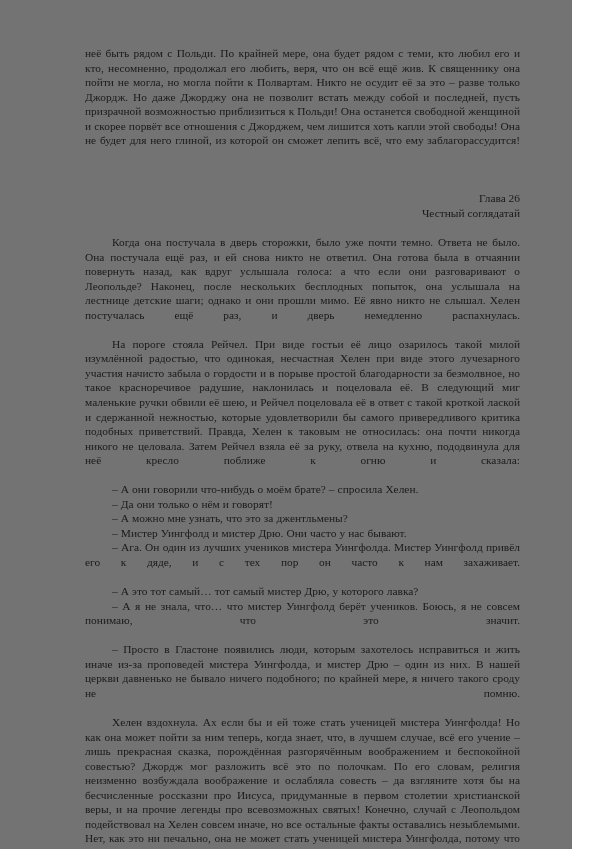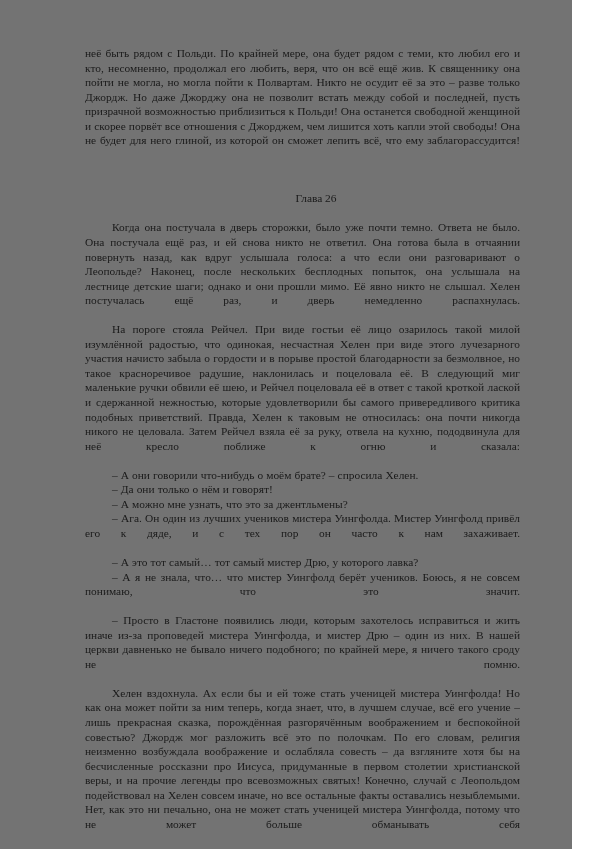--- a/index.html
+++ b/index.html
@@ -50,49 +50,51 @@
   }
   p.nostretch:after { content: none; display: none; }
 
   .chapter-block {
     margin-top: 29px;
     margin-bottom: 0;
   }
   .chapter-line {
     font-size: 11.4px;
     line-height: 14.55px;
-    text-align: center;
+    text-align: right;
     text-indent: 27px;
     margin: 0;
     white-space: nowrap;
   }
   .gap-before-body { height: 14.5px; }
 </style>
 </head>
 <body>
 
 <div class="page">
   <div class="text-column">
 
     <p class="noindent">неё быть рядом с Польди. По крайней мере, она будет рядом с теми, кто любил его и кто, несомненно, продолжал его любить, веря, что он всё ещё жив. К священнику она пойти не могла, но могла пойти к Полвартам. Никто не осудит её за это – разве только Джордж. Но даже Джорджу она не позволит встать между собой и последней, пусть призрачной возможностью приблизиться к Польди! Она останется свободной женщиной и скорее порвёт все отношения с Джорджем, чем лишится хоть капли этой свободы! Она не будет для него глиной, из которой он сможет лепить всё, что ему заблагорассудится!</p>
 
 
     <div class="chapter-block">
       <div class="chapter-line">Глава 26</div>
+      <div class="chapter-line">Честный соглядатай</div>
     </div>
 
     <div class="gap-before-body"></div>
 
     <p class="indent">Когда она постучала в дверь сторожки, было уже почти темно. Ответа не было. Она постучала ещё раз, и ей снова никто не ответил. Она готова была в отчаянии повернуть назад, как вдруг услышала голоса: а что если они разговаривают о Леопольде? Наконец, после нескольких бесплодных попыток, она услышала на лестнице детские шаги; однако и они прошли мимо. Её явно никто не слышал. Хелен постучалась ещё раз, и дверь немедленно распахнулась.</p>
 
     <p class="indent">На пороге стояла Рейчел. При виде гостьи её лицо озарилось такой милой изумлённой радостью, что одинокая, несчастная Хелен при виде этого лучезарного участия начисто забыла о гордости и в порыве простой благодарности за безмолвное, но такое красноречивое радушие, наклонилась и поцеловала её. В следующий миг маленькие ручки обвили её шею, и Рейчел поцеловала её в ответ с такой кроткой лаской и сдержанной нежностью, которые удовлетворили бы самого привередливого критика подобных приветствий. Правда, Хелен к таковым не относилась: она почти никогда никого не целовала. Затем Рейчел взяла её за руку, отвела на кухню, пододвинула для неё кресло поближе к огню и сказала:</p>
 
     <p class="indent nostretch">– А они говорили что-нибудь о моём брате? – спросила Хелен.</p>
     <p class="indent nostretch">– Да они только о нём и говорят!</p>
     <p class="indent nostretch">– А можно мне узнать, что это за джентльмены?</p>
+    <p class="indent nostretch">– Мистер Уингфолд и мистер Дрю. Они часто у нас бывают.</p>
     <p class="indent">– Ага. Он один из лучших учеников мистера Уингфолда. Мистер Уингфолд привёл его к дяде, и с тех пор он часто к нам захаживает.</p>
     <p class="indent nostretch">– А это тот самый… тот самый мистер Дрю, у которого лавка?</p>
     <p class="indent">– А я не знала, что… что мистер Уингфолд берёт учеников. Боюсь, я не совсем понимаю, что это значит.</p>
     <p class="indent">– Просто в Гластоне появились люди, которым захотелось исправиться и жить иначе из-за проповедей мистера Уингфолда, и мистер Дрю – один из них. В нашей церкви давненько не бывало ничего подобного; по крайней мере, я ничего такого сроду не помню.</p>
 
     <p class="indent">Хелен вздохнула. Ах если бы и ей тоже стать ученицей мистера Уингфолда! Но как она может пойти за ним теперь, когда знает, что, в лучшем случае, всё его учение – лишь прекрасная сказка, порождённая разгорячённым воображением и беспокойной совестью? Джордж мог разложить всё это по полочкам. По его словам, религия неизменно возбуждала воображение и ослабляла совесть – да взгляните хотя бы на бесчисленные россказни про Иисуса, придуманные в первом столетии христианской веры, и на прочие легенды про всевозможных святых! Конечно, случай с Леопольдом подействовал на Хелен совсем иначе, но все остальные факты оставались незыблемыми. Нет, как это ни печально, она не может стать ученицей мистера Уингфолда, потому что не может больше обманывать себя</p>
 
   </div>
 </div>
 

